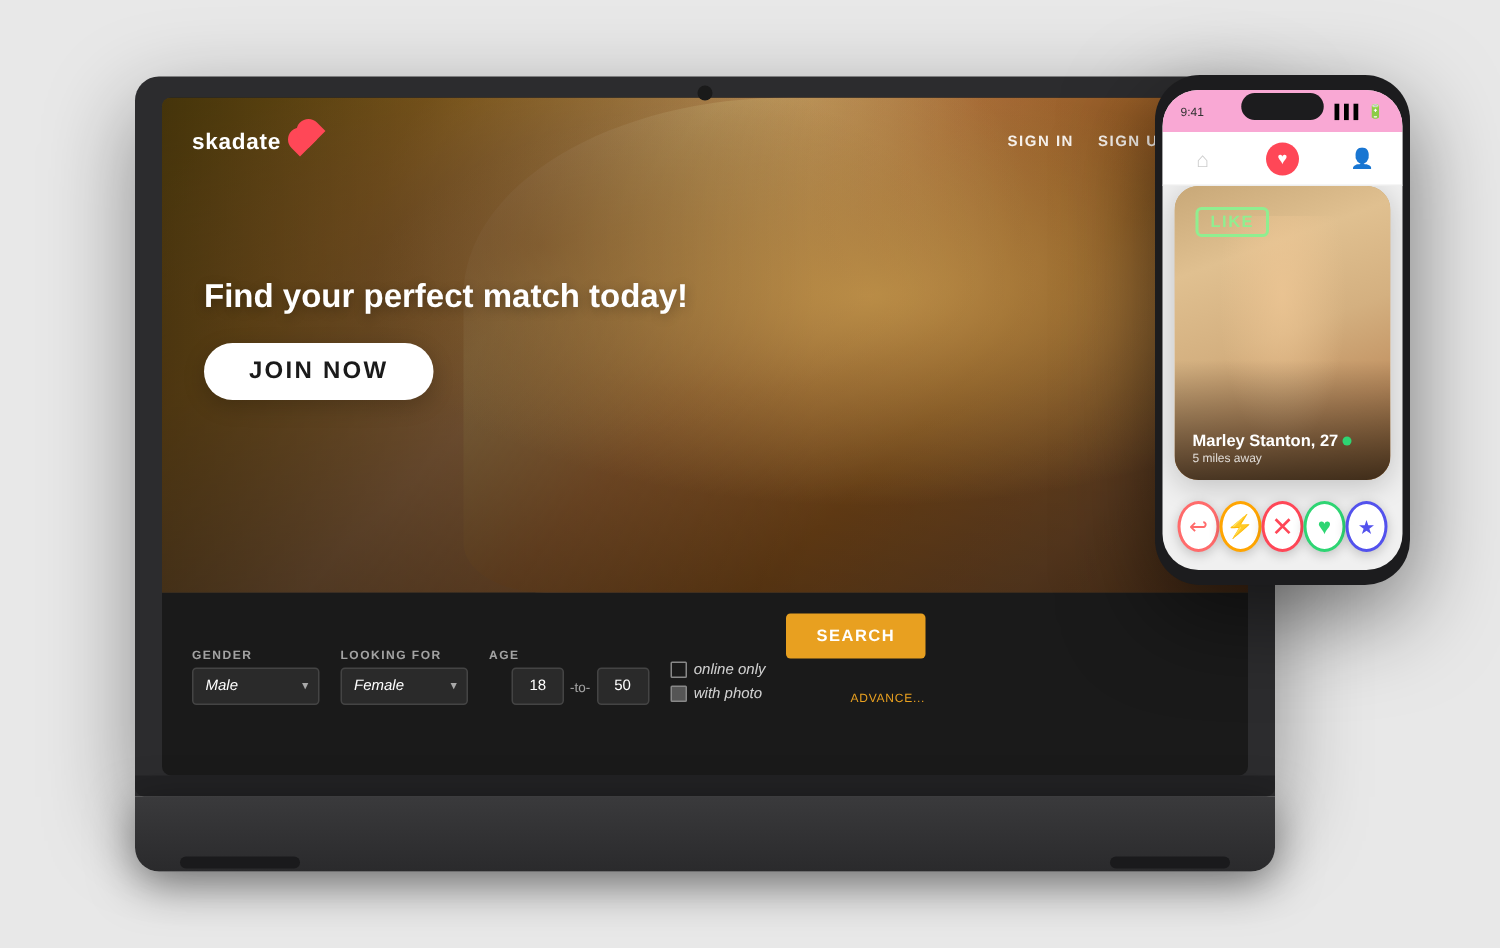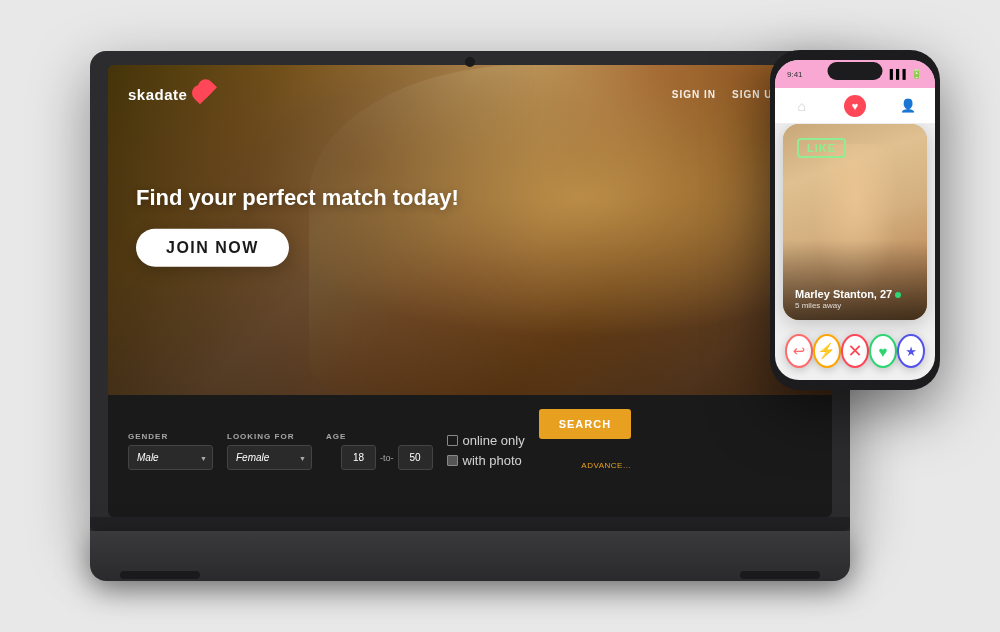--- a/index.html
+++ b/index.html
@@ -290,21 +290,22 @@
       flex-direction: column;
       gap: 5px;
       margin-bottom: 2px;
     }
 
     .checkbox-item {
       display: flex;
       align-items: center;
       gap: 5px;
       color: rgba(255,255,255,0.8);
-      font-size: 13px;
+      font-size: 10px;
+      font-style: italic;
     }
 
     .checkbox-box {
       width: 11px;
       height: 11px;
       border: 1px solid #888;
       background: transparent;
       border-radius: 1px;
     }
     .checkbox-box.checked {

